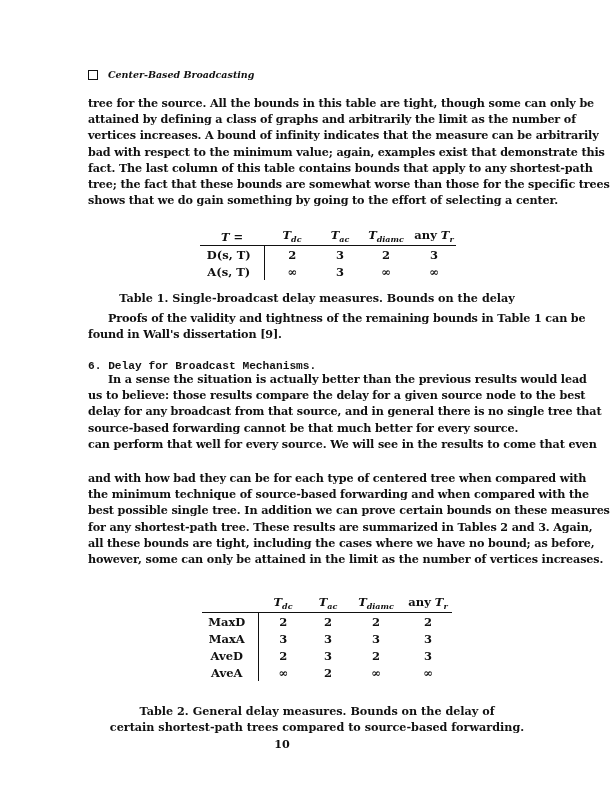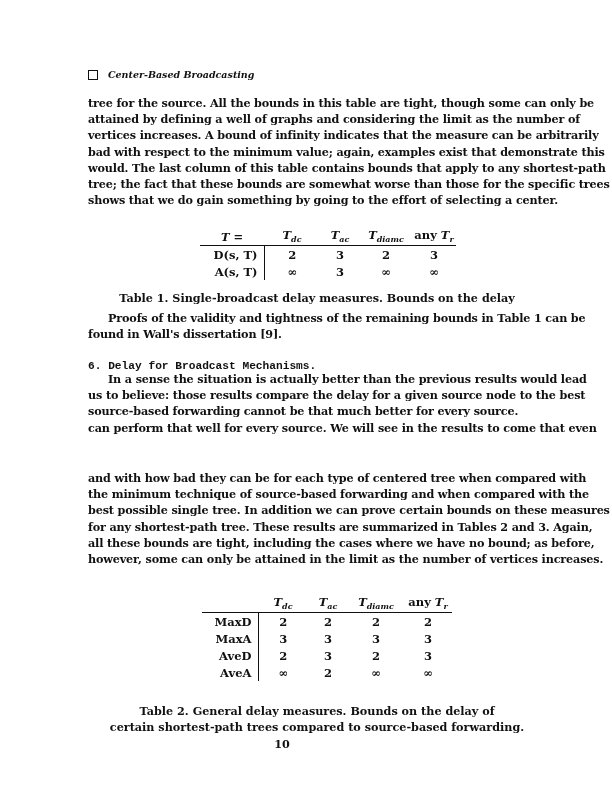--- a/index.html
+++ b/index.html
@@ -8,40 +8,40 @@
   .header { position:absolute; left:88px; top:69px; font-size:9.5px; font-style:italic; font-weight:bold; display:flex; align-items:center; }
   .header .box { width:8px; height:8px; border:1.2px solid #111; margin-right:10px; display:inline-block; }
   .para { position:absolute; left:88px; width:458px; font-size:11.2px; line-height:16.2px; font-weight:bold; text-align:justify; letter-spacing:-0.15px; }
   .para .line { display:block; white-space:nowrap; text-align-last:justify; text-align:justify; }
   .para .line.last { text-align-last:left; }
   .indent { padding-left:20px; }
   .heading { position:absolute; left:88px; font-size:11.2px; font-weight:bold; }
   table.t { position:absolute; border-collapse:collapse; font-size:11.5px; font-weight:bold; }
   table.t td, table.t th { padding:0 0; text-align:center; height:17px; }
   table.t th { font-style:italic; font-weight:bold; border-bottom:1.2px solid #111; }
-  table.t td.rl { text-align:right; border-right:1.2px solid #111; padding-right:6px; }
+  table.t td.rl { text-align:center; border-right:1.2px solid #111; padding-right:6px; }
   table.t th.rlh { border-right:none; }
   .caption { position:absolute; left:88px; width:458px; text-align:center; font-size:11.2px; line-height:16px; font-weight:bold; }
   .pagenum { position:absolute; left:0; width:564px; top:737px; text-align:center; font-size:11.2px; font-weight:bold; }
   sub { font-size:8px; font-style:italic; }
 </style>
 </head>
 <body>
 
 <div class="header">
   <span class="box"></span>
   <span>Center-Based Broadcasting</span>
 </div>
 
 <div class="para" style="top:95px;">
   <span class="line">tree for the source. All the bounds in this table are tight, though some can only be</span>
-  <span class="line">attained by defining a well of graphs and considering the limit as the number of</span>
+  <span class="line">attained by defining a class of graphs and arbitrarily the limit as the number of</span>
   <span class="line">vertices increases. A bound of infinity indicates that the measure can be arbitrarily</span>
   <span class="line">bad with respect to the minimum value; again, examples exist that demonstrate this</span>
-  <span class="line">would. The last column of this table contains bounds that apply to any shortest-path</span>
+  <span class="line">fact. The last column of this table contains bounds that apply to any shortest-path</span>
   <span class="line">tree; the fact that these bounds are somewhat worse than those for the specific trees</span>
   <span class="line last">shows that we do gain something by going to the effort of selecting a center.</span>
 </div>
 
 <table class="t" style="left:200px; top:228px;">
   <tbody>
       <tr>
     <th class="rlh" style="width:64px; font-style:italic;">T =</th>
     <th style="width:56px;"><span>T</span><sub>dc</sub></th>
     <th style="width:40px;"><span>T</span><sub>ac</sub></th>
@@ -72,20 +72,21 @@
 <div class="para" style="top:310px;">
   <span class="line indent">Proofs of the validity and tightness of the remaining bounds in Table 1 can be</span>
   <span class="line last">found in Wall's dissertation [9].</span>
 </div>
 
 <div class="heading" style="top:360px;font-family:Liberation Mono, monospace;">6. Delay for Broadcast Mechanisms.</div>
 
 <div class="para" style="top:371px;">
   <span class="line indent">In a sense the situation is actually better than the previous results would lead</span>
   <span class="line">us to believe: those results compare the delay for a given source node to the best</span>
+  <span class="line">delay for any broadcast from that source, and in general there is no single tree that</span>
   <span class="line last">source-based forwarding cannot be that much better for every source.</span>
   <span class="line">can perform that well for every source. We will see in the results to come that even</span>
 </div>
 
 <div class="para" style="top:470px;">
   <span class="line">and with how bad they can be for each type of centered tree when compared with</span>
   <span class="line">the minimum technique of source-based forwarding and when compared with the</span>
   <span class="line">best possible single tree. In addition we can prove certain bounds on these measures</span>
   <span class="line">for any shortest-path tree. These results are summarized in Tables 2 and 3. Again,</span>
   <span class="line">all these bounds are tight, including the cases where we have no bound; as before,</span>

